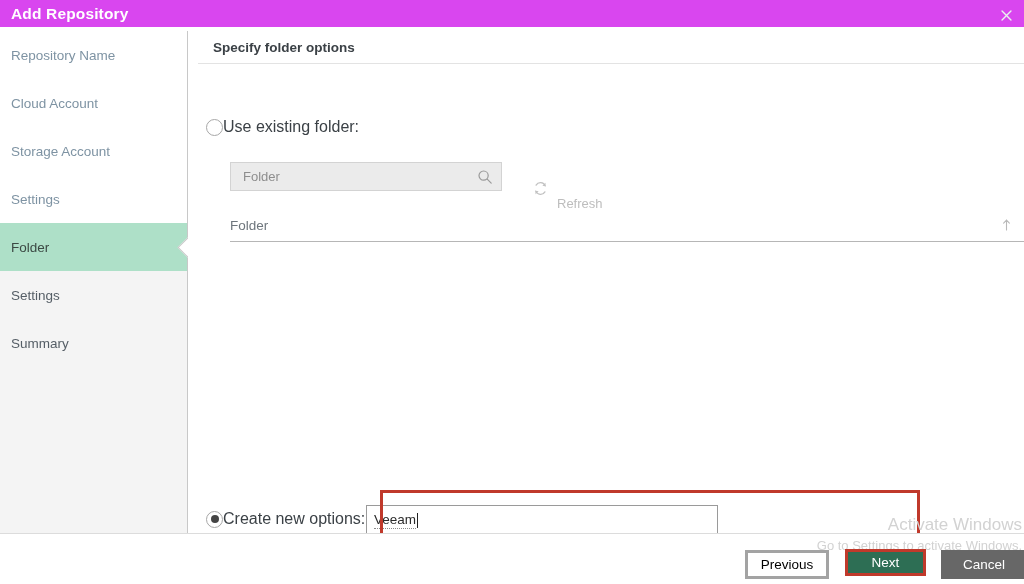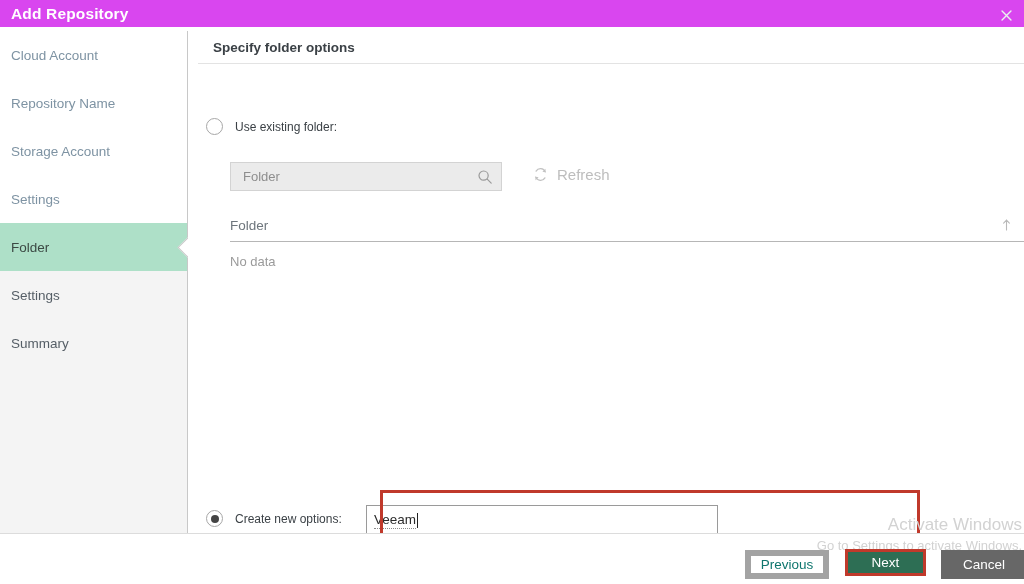--- a/index.html
+++ b/index.html
@@ -142,22 +142,21 @@
     flex: 0 0 auto;
     cursor: pointer;
   }
   .radio.checked::after {
     content: "";
     width: 8px; height: 8px;
     border-radius: 50%;
     background: #444444;
   }
   .radio-label {
-    margin-left: 12px;
-    font-size: 12px;
+    font-size: 16px;
     color: #3b4146;
     white-space: nowrap;
   }
 
   #use-existing-row { left: 18px; top: 87px; }
 
   
   .searchbox {
     position: absolute;
     left: 42px; top: 131px;
@@ -185,22 +184,23 @@
   .refresh-btn {
     position: absolute;
     left: 345px; top: 135px;
     display: flex;
     align-items: center;
     cursor: default;
   }
   .refresh-icon { width: 15px; height: 15px; color: #c2c2c2; }
   .refresh-label {
     margin-left: 9px;
-    font-size: 15px;
+    font-size: 13px;
     color: #bdbdbd;
+    margin-top: 30px;
   }
 
   
   .table {
     position: absolute;
     left: 42px; top: 178px;
     width: 794px;
   }
   .table-head {
     position: relative;
@@ -280,22 +280,22 @@
     justify-content: center;
     font-size: 13.5px;
     font-family: inherit;
     cursor: pointer;
     user-select: none;
   }
   #btn-previous {
     left: 745px; top: 550px;
     width: 84px;
     background: #ffffff;
-    border: 6px solid #a3a3a3;
-    color: #0f766e;
+    border: 3px solid #a3a3a3;
+    color: #000000;
   }
   #btn-next {
     left: 845px; top: 549px;
     width: 81px; height: 27px;
     background: #2d6e54;
     border: 3px solid #c0392b;
     color: #ffffff;
   }
   #btn-cancel {
     left: 941px; top: 550px;
@@ -330,25 +330,25 @@
         <path d="M2.5 2.5 L13.5 13.5 M13.5 2.5 L2.5 13.5" stroke="currentColor" stroke-width="1.7" fill="none" stroke-linecap="round"></path>
       </svg>
     </div>
   </div>
 
   <div class="sidebar">
     <div class="sidebar-lower-bg"></div>
     <div class="sidebar-items">
 
       <div class="sidebar-item upper">
+        <span>Repository Name</span>
+      </div>
+
+      <div class="sidebar-item upper">
         <span>Cloud Account</span>
-      </div>
-
-      <div class="sidebar-item upper">
-        <span>Repository Name</span>
       </div>
 
       <div class="sidebar-item upper">
         <span>Storage Account</span>
       </div>
 
       <div class="sidebar-item upper">
         <span>Settings</span>
       </div>
 
@@ -403,21 +403,20 @@
 
     <div class="table">
       <div class="table-head">
         <span class="table-head-label">Folder</span>
         <span class="sort-arrow">
           <svg viewBox="0 0 10 14" width="9" height="14" aria-hidden="true">
             <path d="M5 1.5 L5 12.5 M5 1.5 L1.8 5 M5 1.5 L8.2 5" fill="none" stroke="currentColor" stroke-width="1.2" stroke-linecap="round"></path>
           </svg>
         </span>
       </div>
-      <div class="table-empty">No data</div>
     </div>
 
     <div class="radio-row" id="create-new-row">
       <span class="radio checked"></span>
       <span class="radio-label">Create new options:</span>
     </div>
 
     <div class="folder-input">
       <span class="folder-input-value">Veeam</span>
         <span class="caret"></span>

